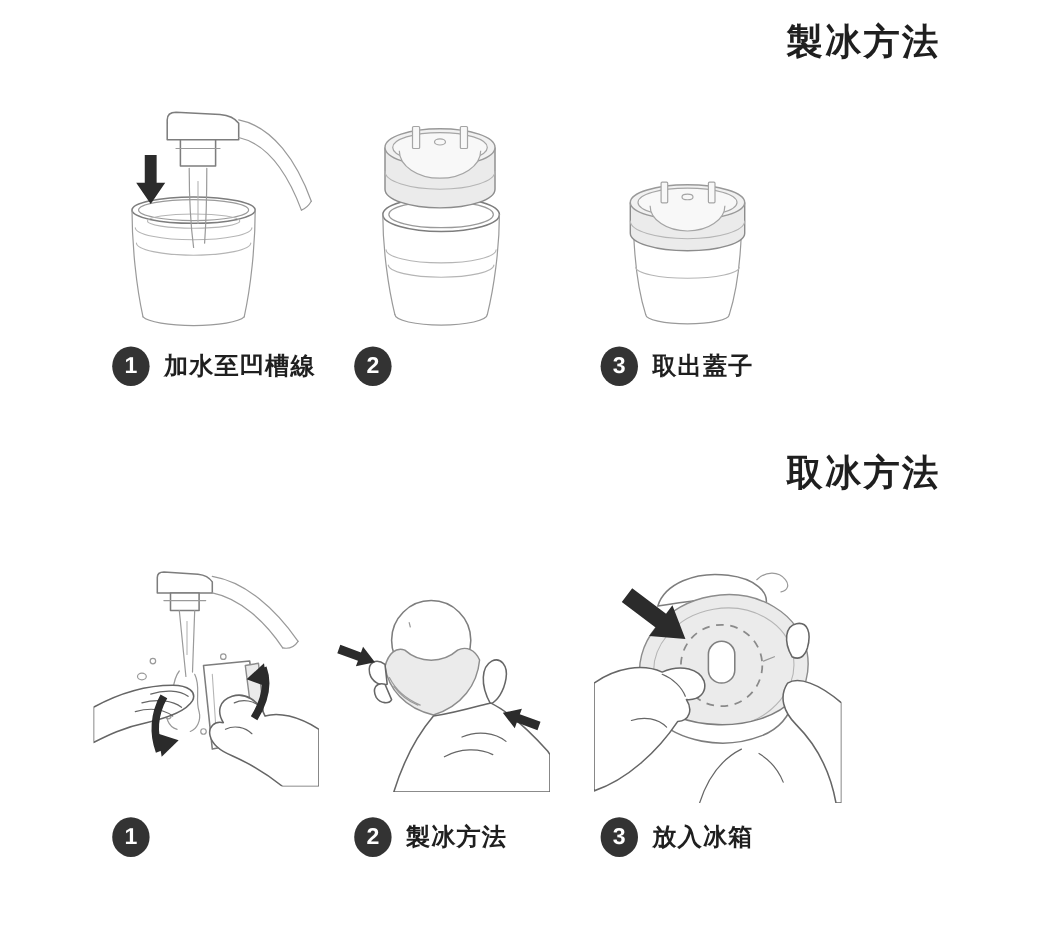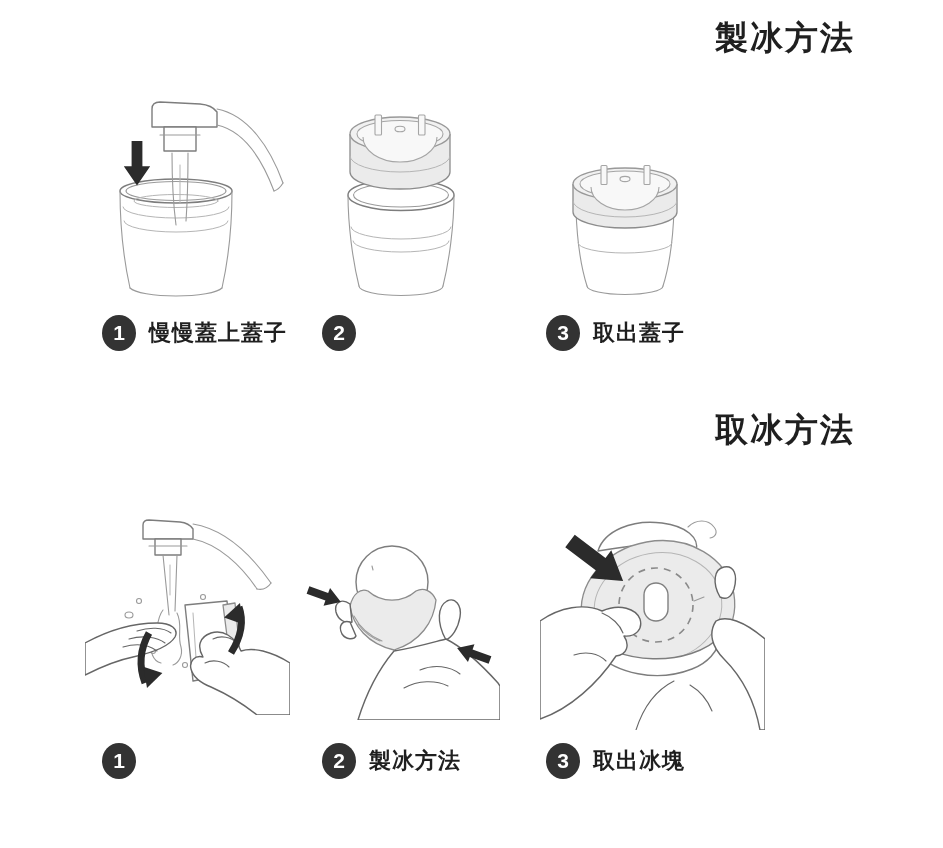--- a/index.html
+++ b/index.html
@@ -118,21 +118,21 @@
         <ellipse class="gray3" cx="65" cy="24" rx="5" ry="2.6"></ellipse>
         <rect class="gray3" x="41" y="10.5" width="6" height="19" rx="1" fill="#fcfcfc"></rect>
         <rect class="gray3" x="84" y="10.5" width="6" height="19" rx="1" fill="#fcfcfc"></rect>
       </g>
     </svg>
   </div>
 
   <div class="step" style="left:102px; top:315px;">
     <span class="badge">1</span>
     <span class="step-label">
-      <span>慢慢蓋上蓋子</span>
+      <span>加水至凹槽線</span>
         <span></span>
     </span>
   </div>
   <div class="step" style="left:322px; top:315px;">
     <span class="badge">2</span>
   </div>
   <div class="step" style="left:546px; top:315px;">
     <span class="badge">3</span>
     <span class="step-label">
       <span>取出蓋子</span>
@@ -266,17 +266,17 @@
   <div class="step" style="left:322px; top:743px;">
     <span class="badge">2</span>
     <span class="step-label">
       <span>製冰方法</span>
         <span></span>
     </span>
   </div>
   <div class="step" style="left:546px; top:743px;">
     <span class="badge">3</span>
     <span class="step-label">
-        <span>取出冰塊</span>
+        <span>放入冰箱</span>
     </span>
   </div>
 
 </div>
 
 </body></html>

